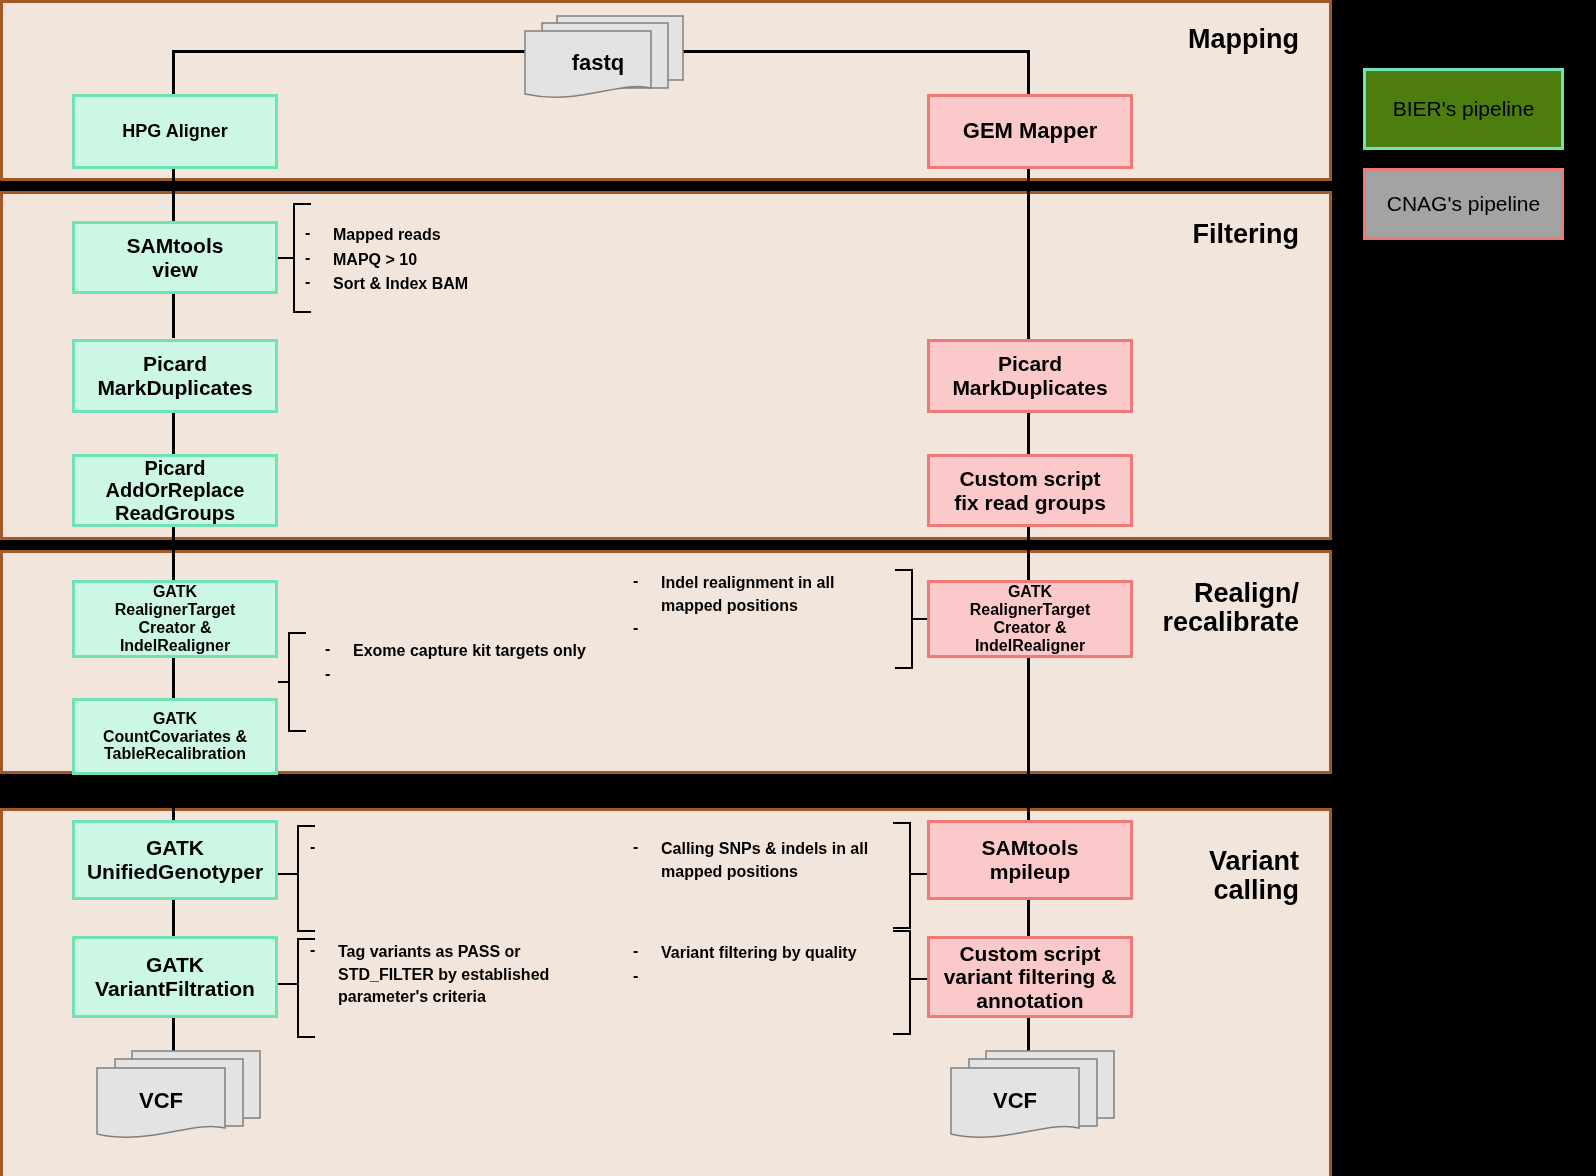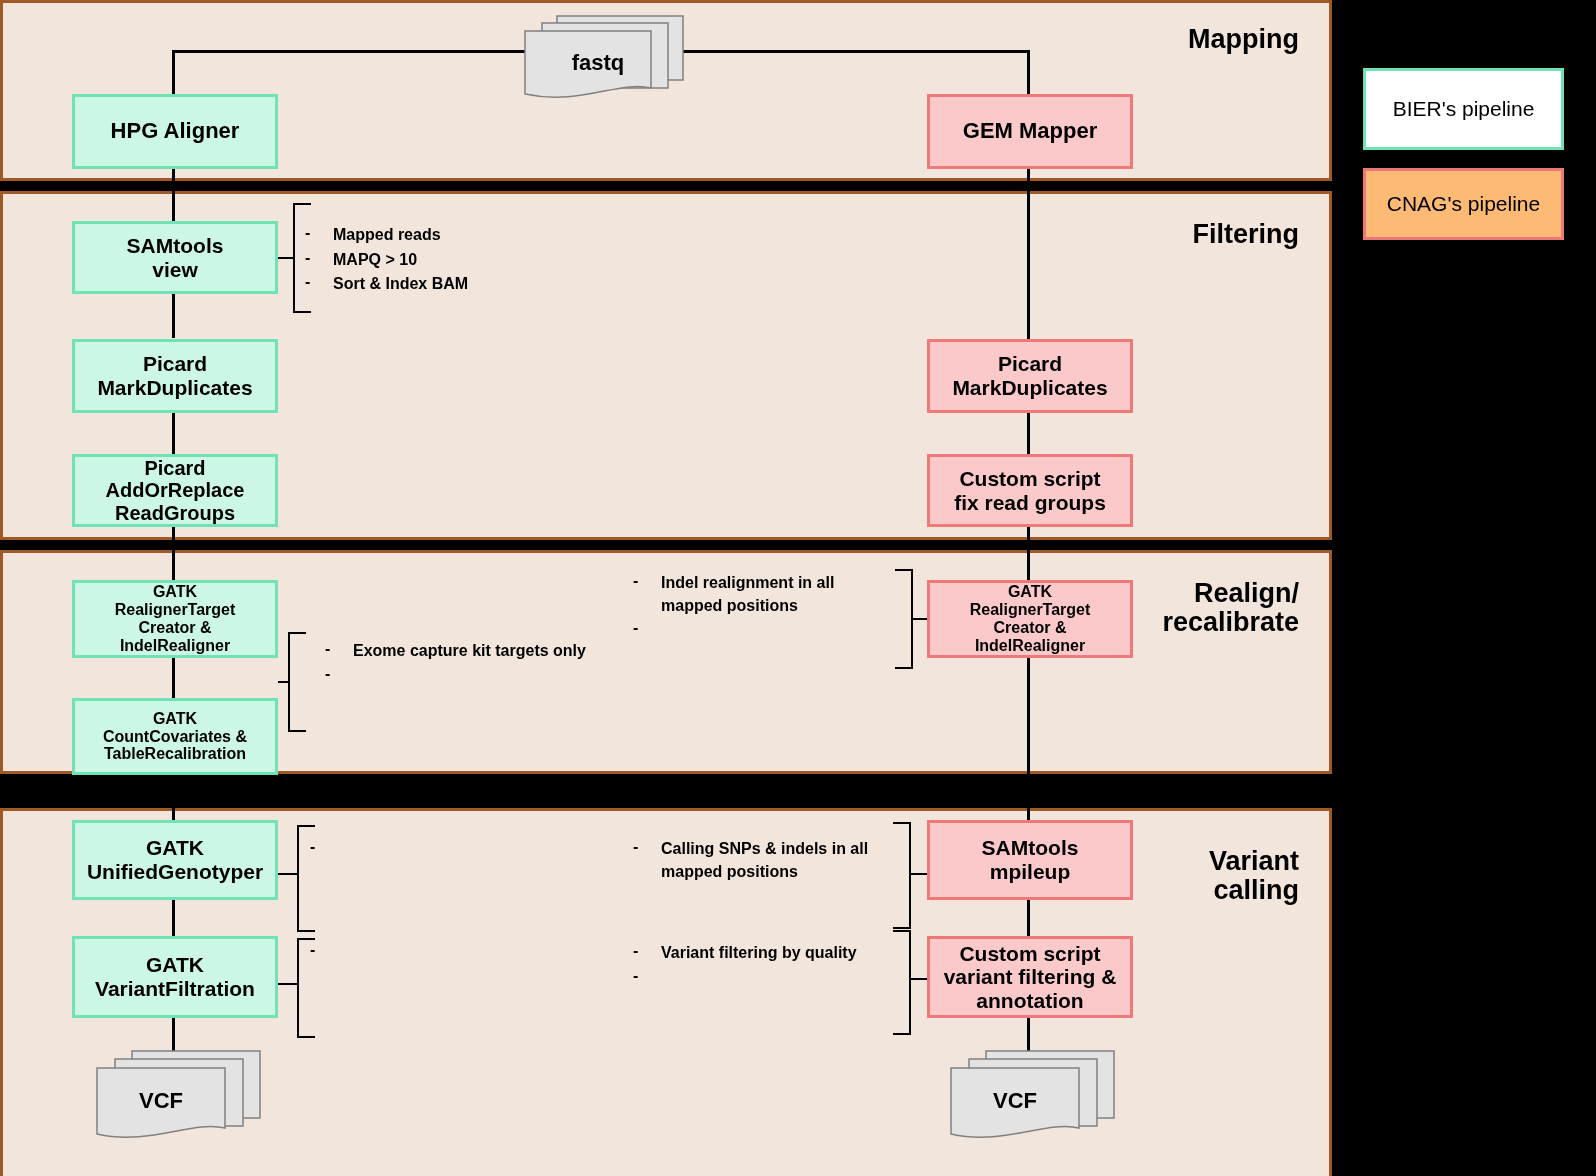--- a/index.html
+++ b/index.html
@@ -121,22 +121,22 @@
   .legend-box {
     position: absolute;
     display: flex;
     align-items: center;
     justify-content: center;
     font-size: 21px;
     font-weight: normal;
     color: #000;
     text-align: center;
   }
-  .legend-box.bier { background: #ffffff; border: 3px solid #6fe3b5; }
-  .legend-box.cnag { background: #fdba74; border: 3px solid #ef7878; }
+  .legend-box.bier { background: #4d7c0f; border: 3px solid #6fe3b5; }
+  .legend-box.cnag { background: #a3a3a3; border: 3px solid #ef7878; }
 </style>
 </head>
 <body>
 
 <div class="section" id="sec-mapping">
   <div class="section-label" style="top:22px;">Mapping</div>
 </div>
 
 <div class="section" id="sec-filtering">
   <div class="section-label" style="top:26px;">Filtering</div>
@@ -165,21 +165,21 @@
 <div class="vline" style="left:172px; top:1018px; height:44px;"></div>
 
 <div class="vline" style="left:1027px; top:50px; height:45px;"></div>
 <div class="vline" style="left:1027px; top:167px; height:172px;"></div>
 <div class="vline" style="left:1027px; top:413px; height:41px;"></div>
 <div class="vline" style="left:1027px; top:526px; height:54px;"></div>
 <div class="vline" style="left:1027px; top:658px; height:162px;"></div>
 <div class="vline" style="left:1027px; top:900px; height:36px;"></div>
 <div class="vline" style="left:1027px; top:1018px; height:44px;"></div>
 
-<div class="node bier" style="left:72px; top:94px; width:206px; height:75px; font-size:22px;">
+<div class="node bier" style="left:72px; top:94px; width:206px; height:75px; font-size:18px;">
   <span>HPG Aligner</span>
 </div>
 
 <div class="node cnag" style="left:927px; top:94px; width:206px; height:75px; font-size:22px;">
   <span>GEM Mapper</span>
 </div>
 
 <div class="docstack" style="left:520px; top:8px;">
   <svg width="170" height="95" viewBox="0 0 170 95">
     <path d="M37,8 L163,8 L163,72 L37,72 Z" fill="#e3e3e3" stroke="#808080" stroke-width="1.5"></path>
@@ -293,20 +293,23 @@
 <div class="node bier" style="left:72px; top:936px; width:206px; height:82px; font-size:21px;">
   <span>GATK
 VariantFiltration</span>
 </div>
 
 <div class="bracket" style="left:297px; top:938px; width:18px; height:100px;"></div>
 <div class="bracket-stem" style="left:278px; top:983px; width:21px;"></div>
 <div class="note" style="left:310px; top:941px; width:300px;">
   <div class="note-row">
     <span class="note-dash">-</span>
+    <span class="note-text" style="white-space:pre-line;">Tag variants as PASS or
+STD_FILTER by established
+parameter's criteria</span>
   </div>
 </div>
 
 <div class="node cnag" style="left:927px; top:820px; width:206px; height:80px; font-size:21px;">
   <span>SAMtools
 mpileup</span>
 </div>
 
 <div class="bracket" style="left:893px; top:822px; width:18px; height:107px; border-right:2px solid #000; border-left:none;"></div>
 <div class="bracket-stem" style="left:911px; top:873px; width:16px;"></div>

